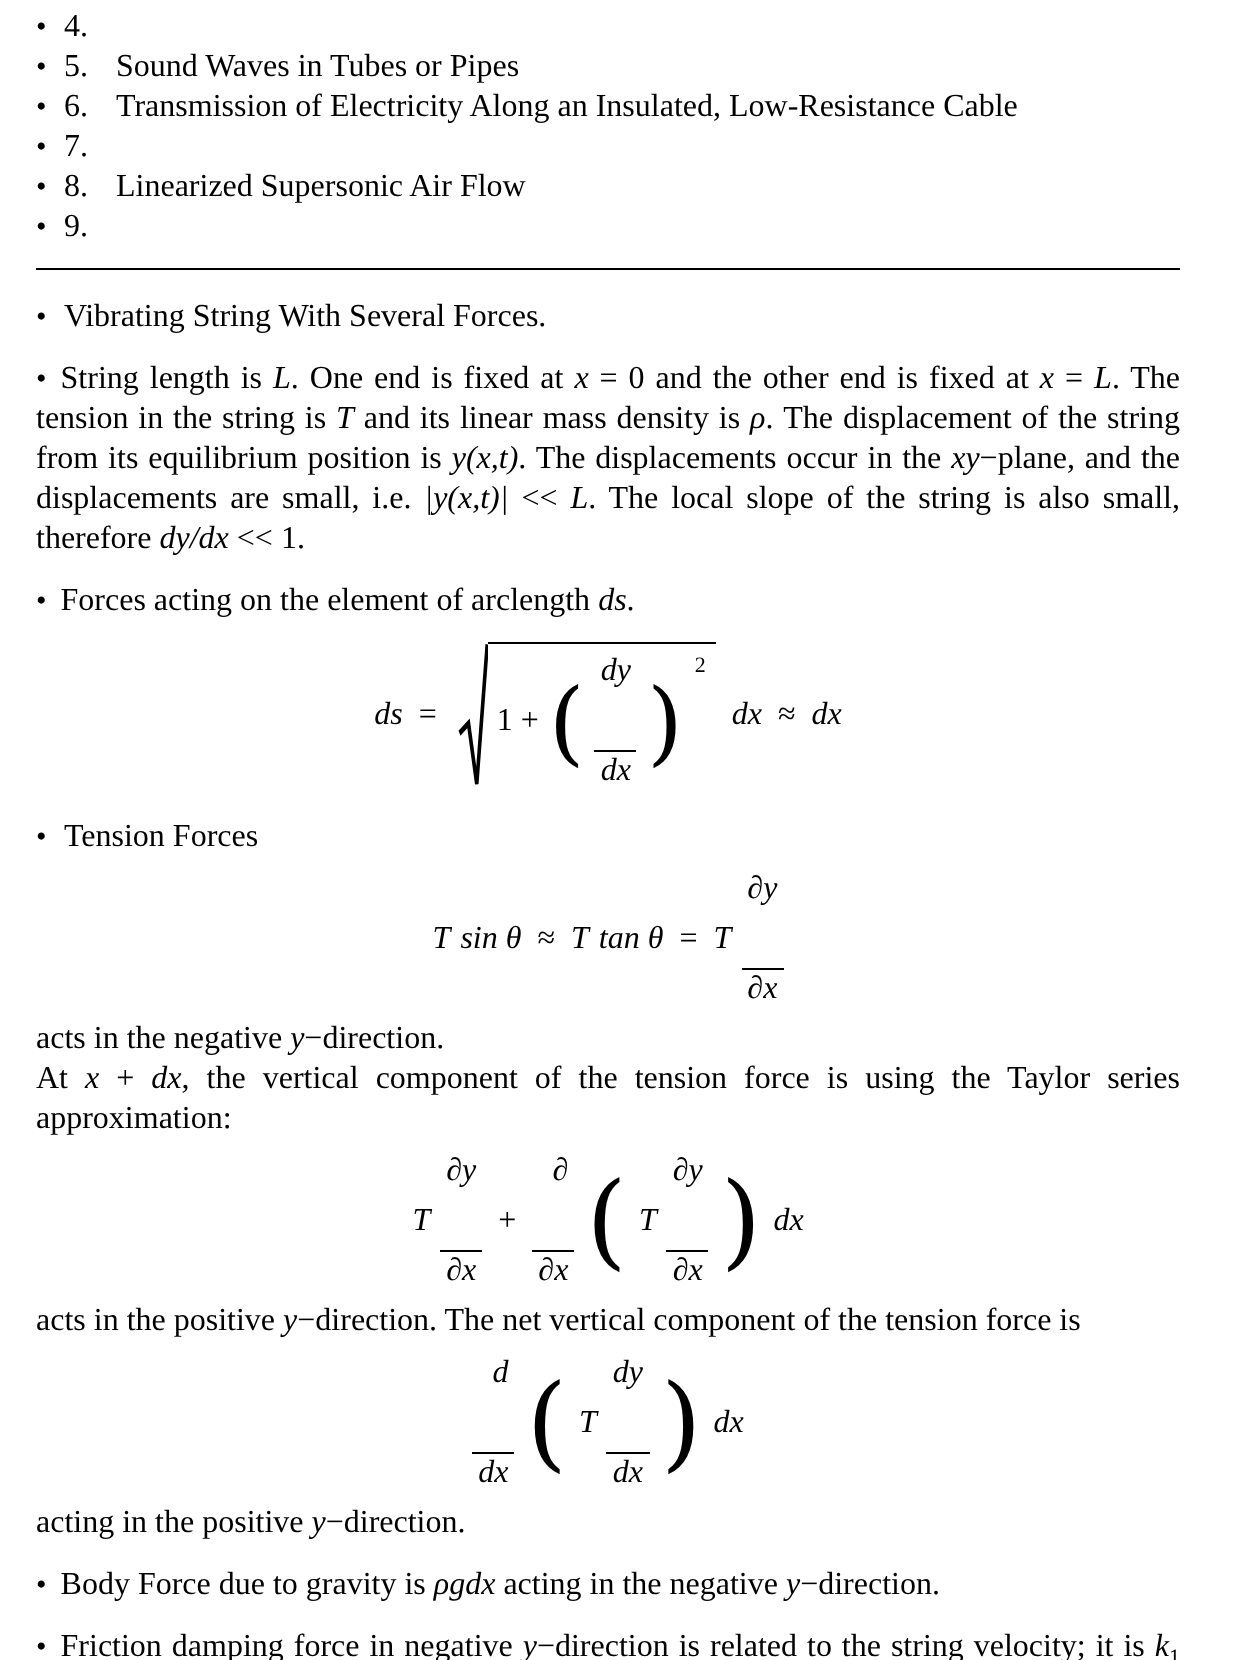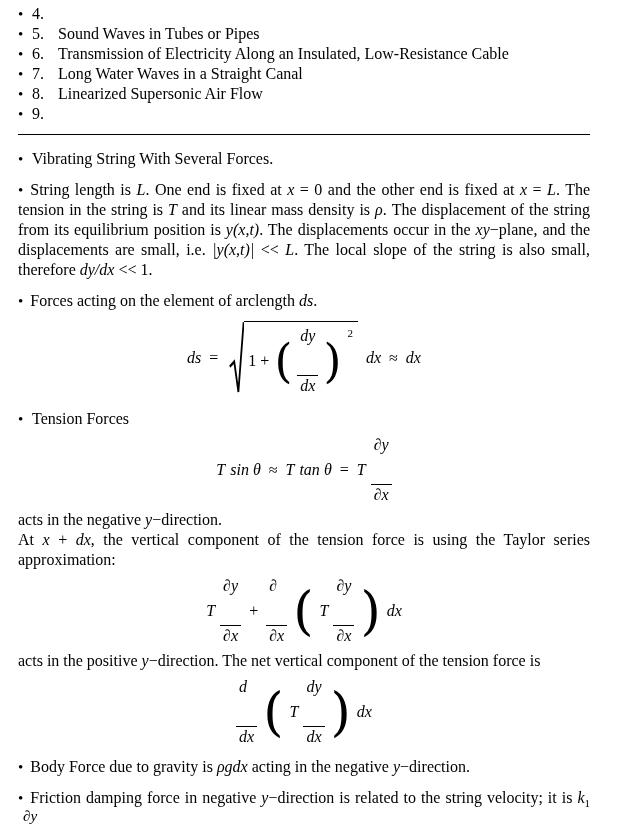--- a/index.html
+++ b/index.html
@@ -32,21 +32,21 @@
   
   .formula {
     display: flex; justify-content: center; align-items: center;
     margin: 6px 0; gap: 5px;
   }
   .formula .op { margin: 0 3px; }
   .formula .fn { margin-right: -1px; font-style: italic; }
 
   
   .frac {
-    display: inline-flex; flex-direction: column; align-items: flex-start;
+    display: inline-flex; flex-direction: column; align-items: flex-end;
     vertical-align: middle; text-align: center; line-height: 19px; gap: 30px;
   }
   .frac .num { display: block; padding: 0 3px; }
   .frac .den { display: block; border-top: 1.4px solid #000; padding: 0 3px; }
   .frac.inline { line-height: 16px; font-size: 15px; margin: 0 2px; }
 
   
   .bigp {
     font-family: "DejaVu Serif", serif;
     font-size: 46px; line-height: 1; font-weight: 400;
@@ -84,21 +84,20 @@
       <span class="t">Sound Waves in Tubes or Pipes</span>
     </li>
     <li>
       <span class="b">•</span>
       <span class="n">6.</span>
       <span class="t">Transmission of Electricity Along an Insulated, Low-Resistance Cable</span>
     </li>
     <li>
       <span class="b">•</span>
       <span class="n">7.</span>
-      <span class="t">Long Water Waves in a Straight Canal</span>
     </li>
     <li>
       <span class="b">•</span>
       <span class="n">8.</span>
       <span class="t">Linearized Supersonic Air Flow</span>
     </li>
     <li>
       <span class="b">•</span>
       <span class="n">9.</span>
     </li>
@@ -193,20 +192,21 @@
     <span class="bigp tall">(</span>
     <i>T</i>
     <span class="frac">
       <i class="num">dy</i>
       <i class="den">dx</i>
     </span>
     <span class="bigp tall">)</span>
     <i>dx</i>
   </div>
 
+  <div class="line" style="margin-top:3px;"><span><span>acting in the positive </span><i>y</i><span>−direction.</span></span></div>
 
   <p class="para"><span class="b inline">•</span><span><span>Body Force due to gravity is </span><i>ρgdx</i><span> acting in the negative </span><i>y</i><span>−direction.</span></span></p>
 
   <p class="para"><span class="b inline">•</span><span><span>Friction damping force in negative </span><i>y</i><span>−direction is related to the string velocity; it is </span><i>k</i><sub>1</sub><span> </span><span class="frac inline">
           <i class="num">∂y</i>
           <i class="den">∂t</i>
         </span><i>dx</i><span>.</span></span></p>
 
 </div>
 

